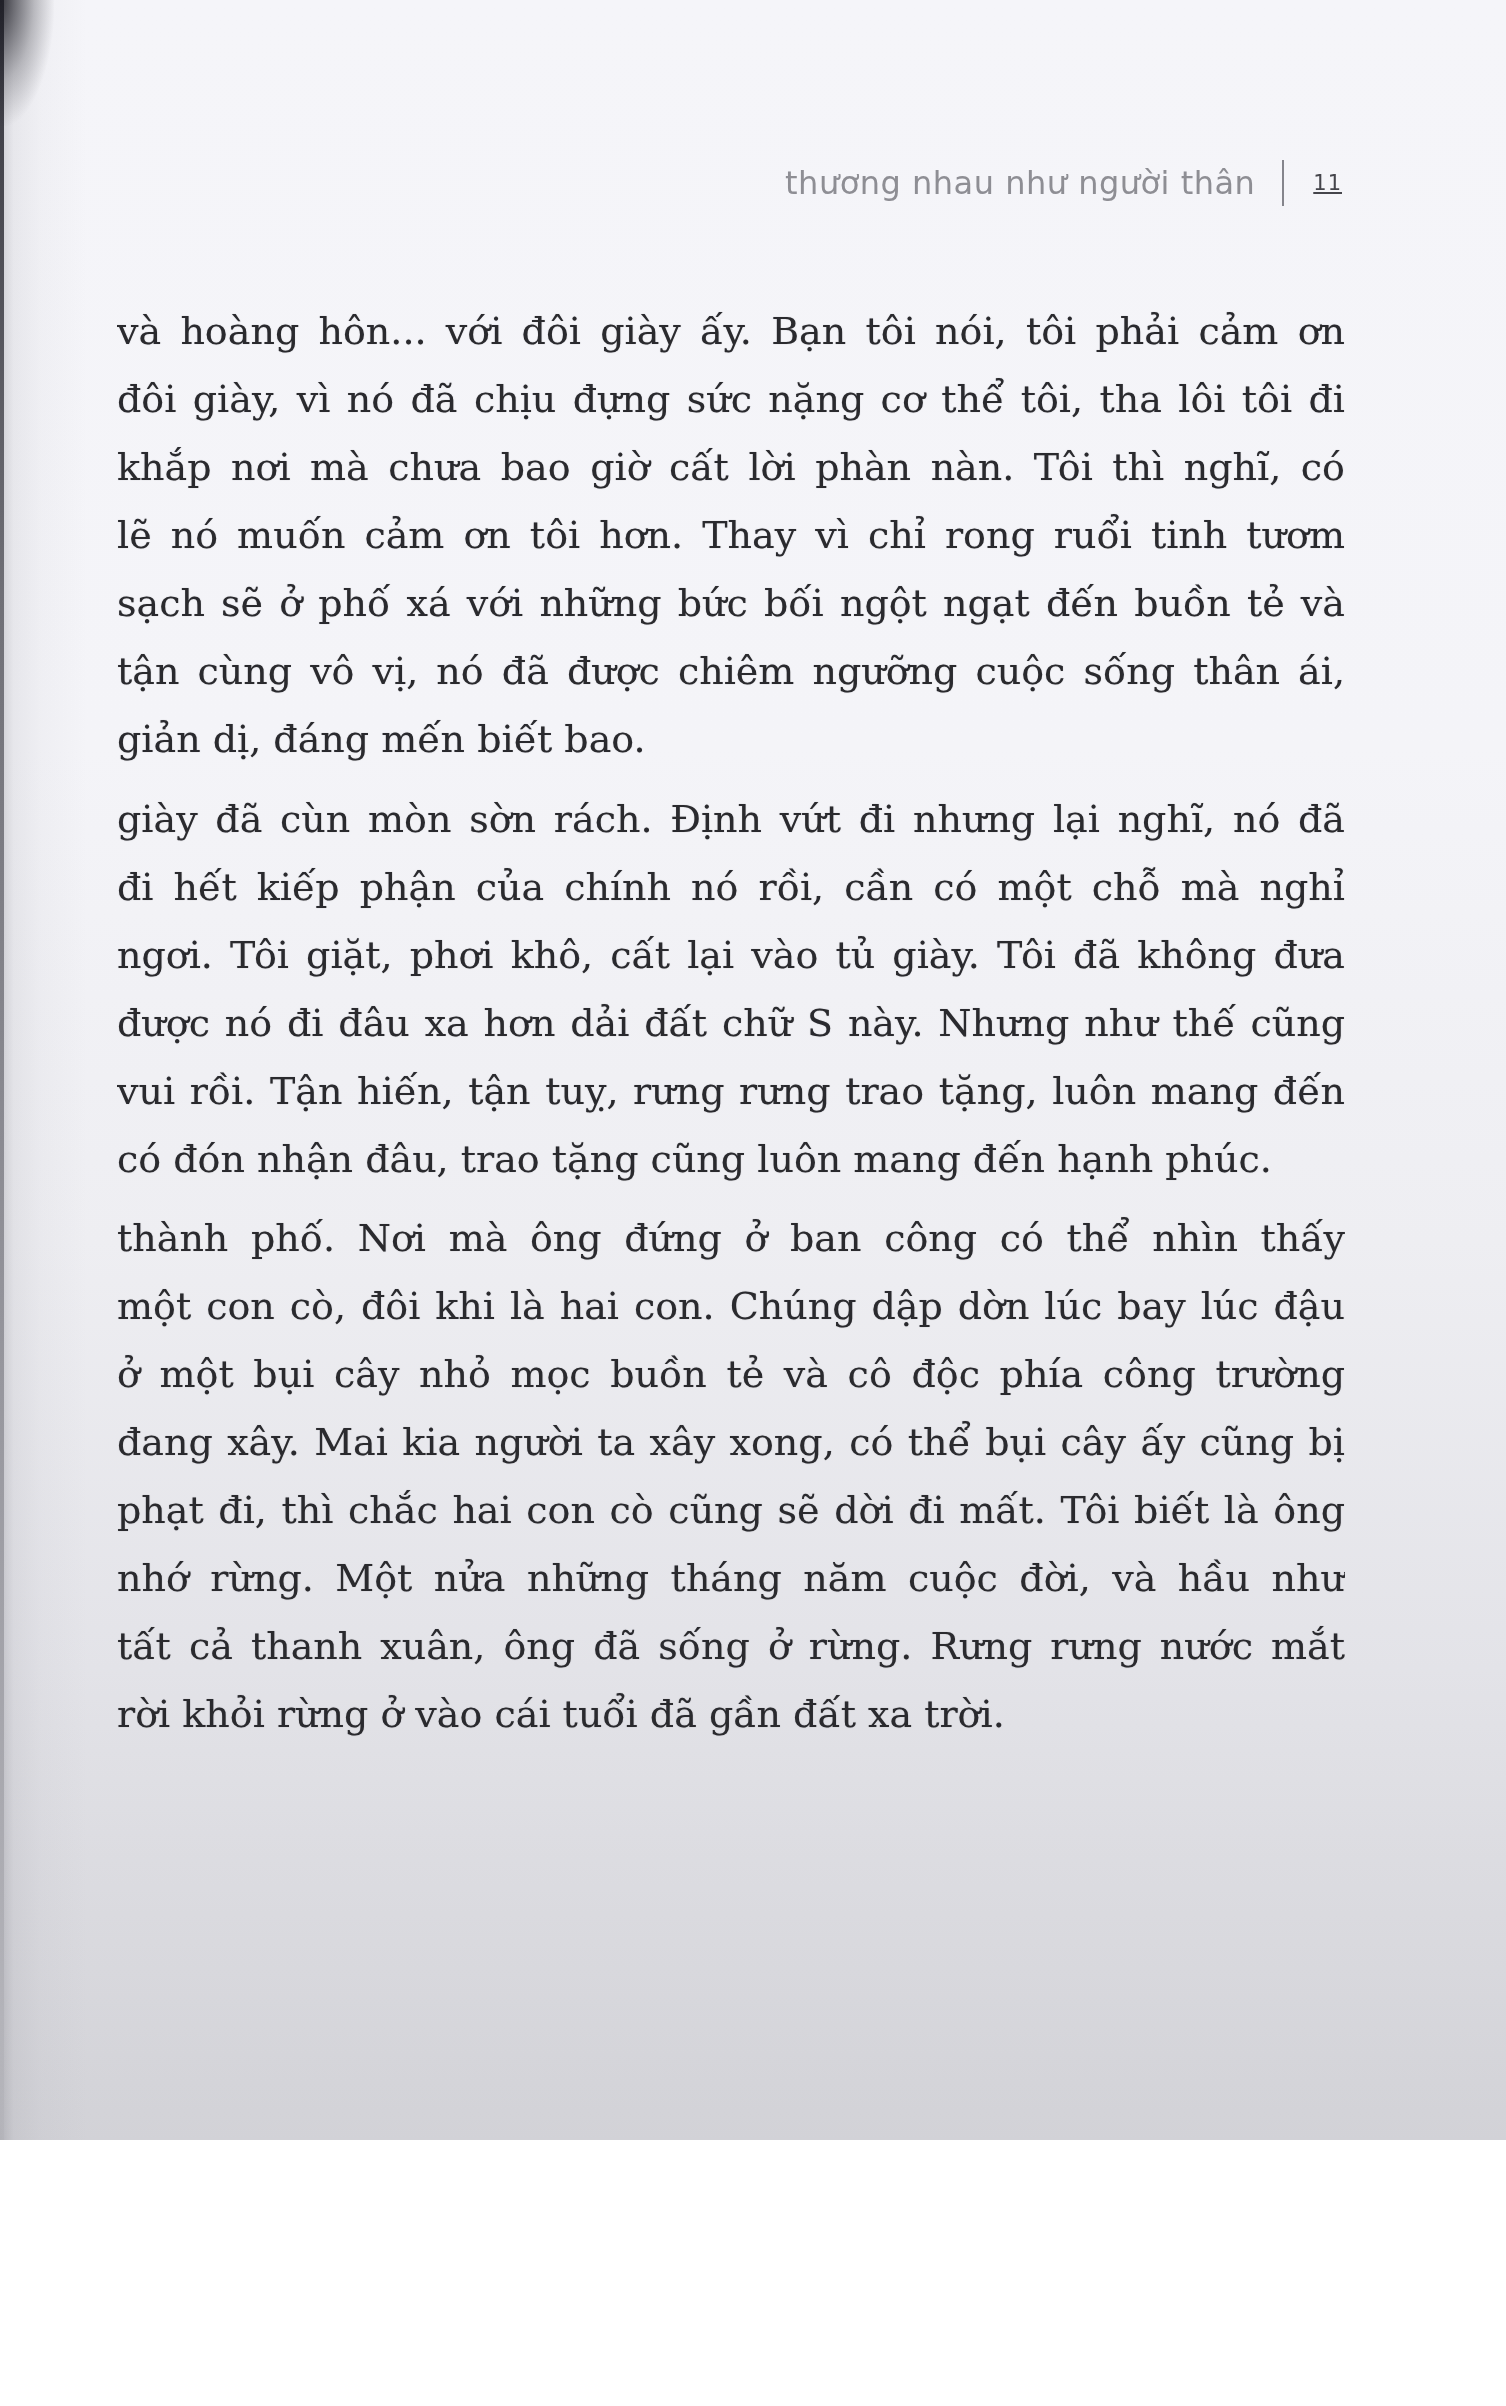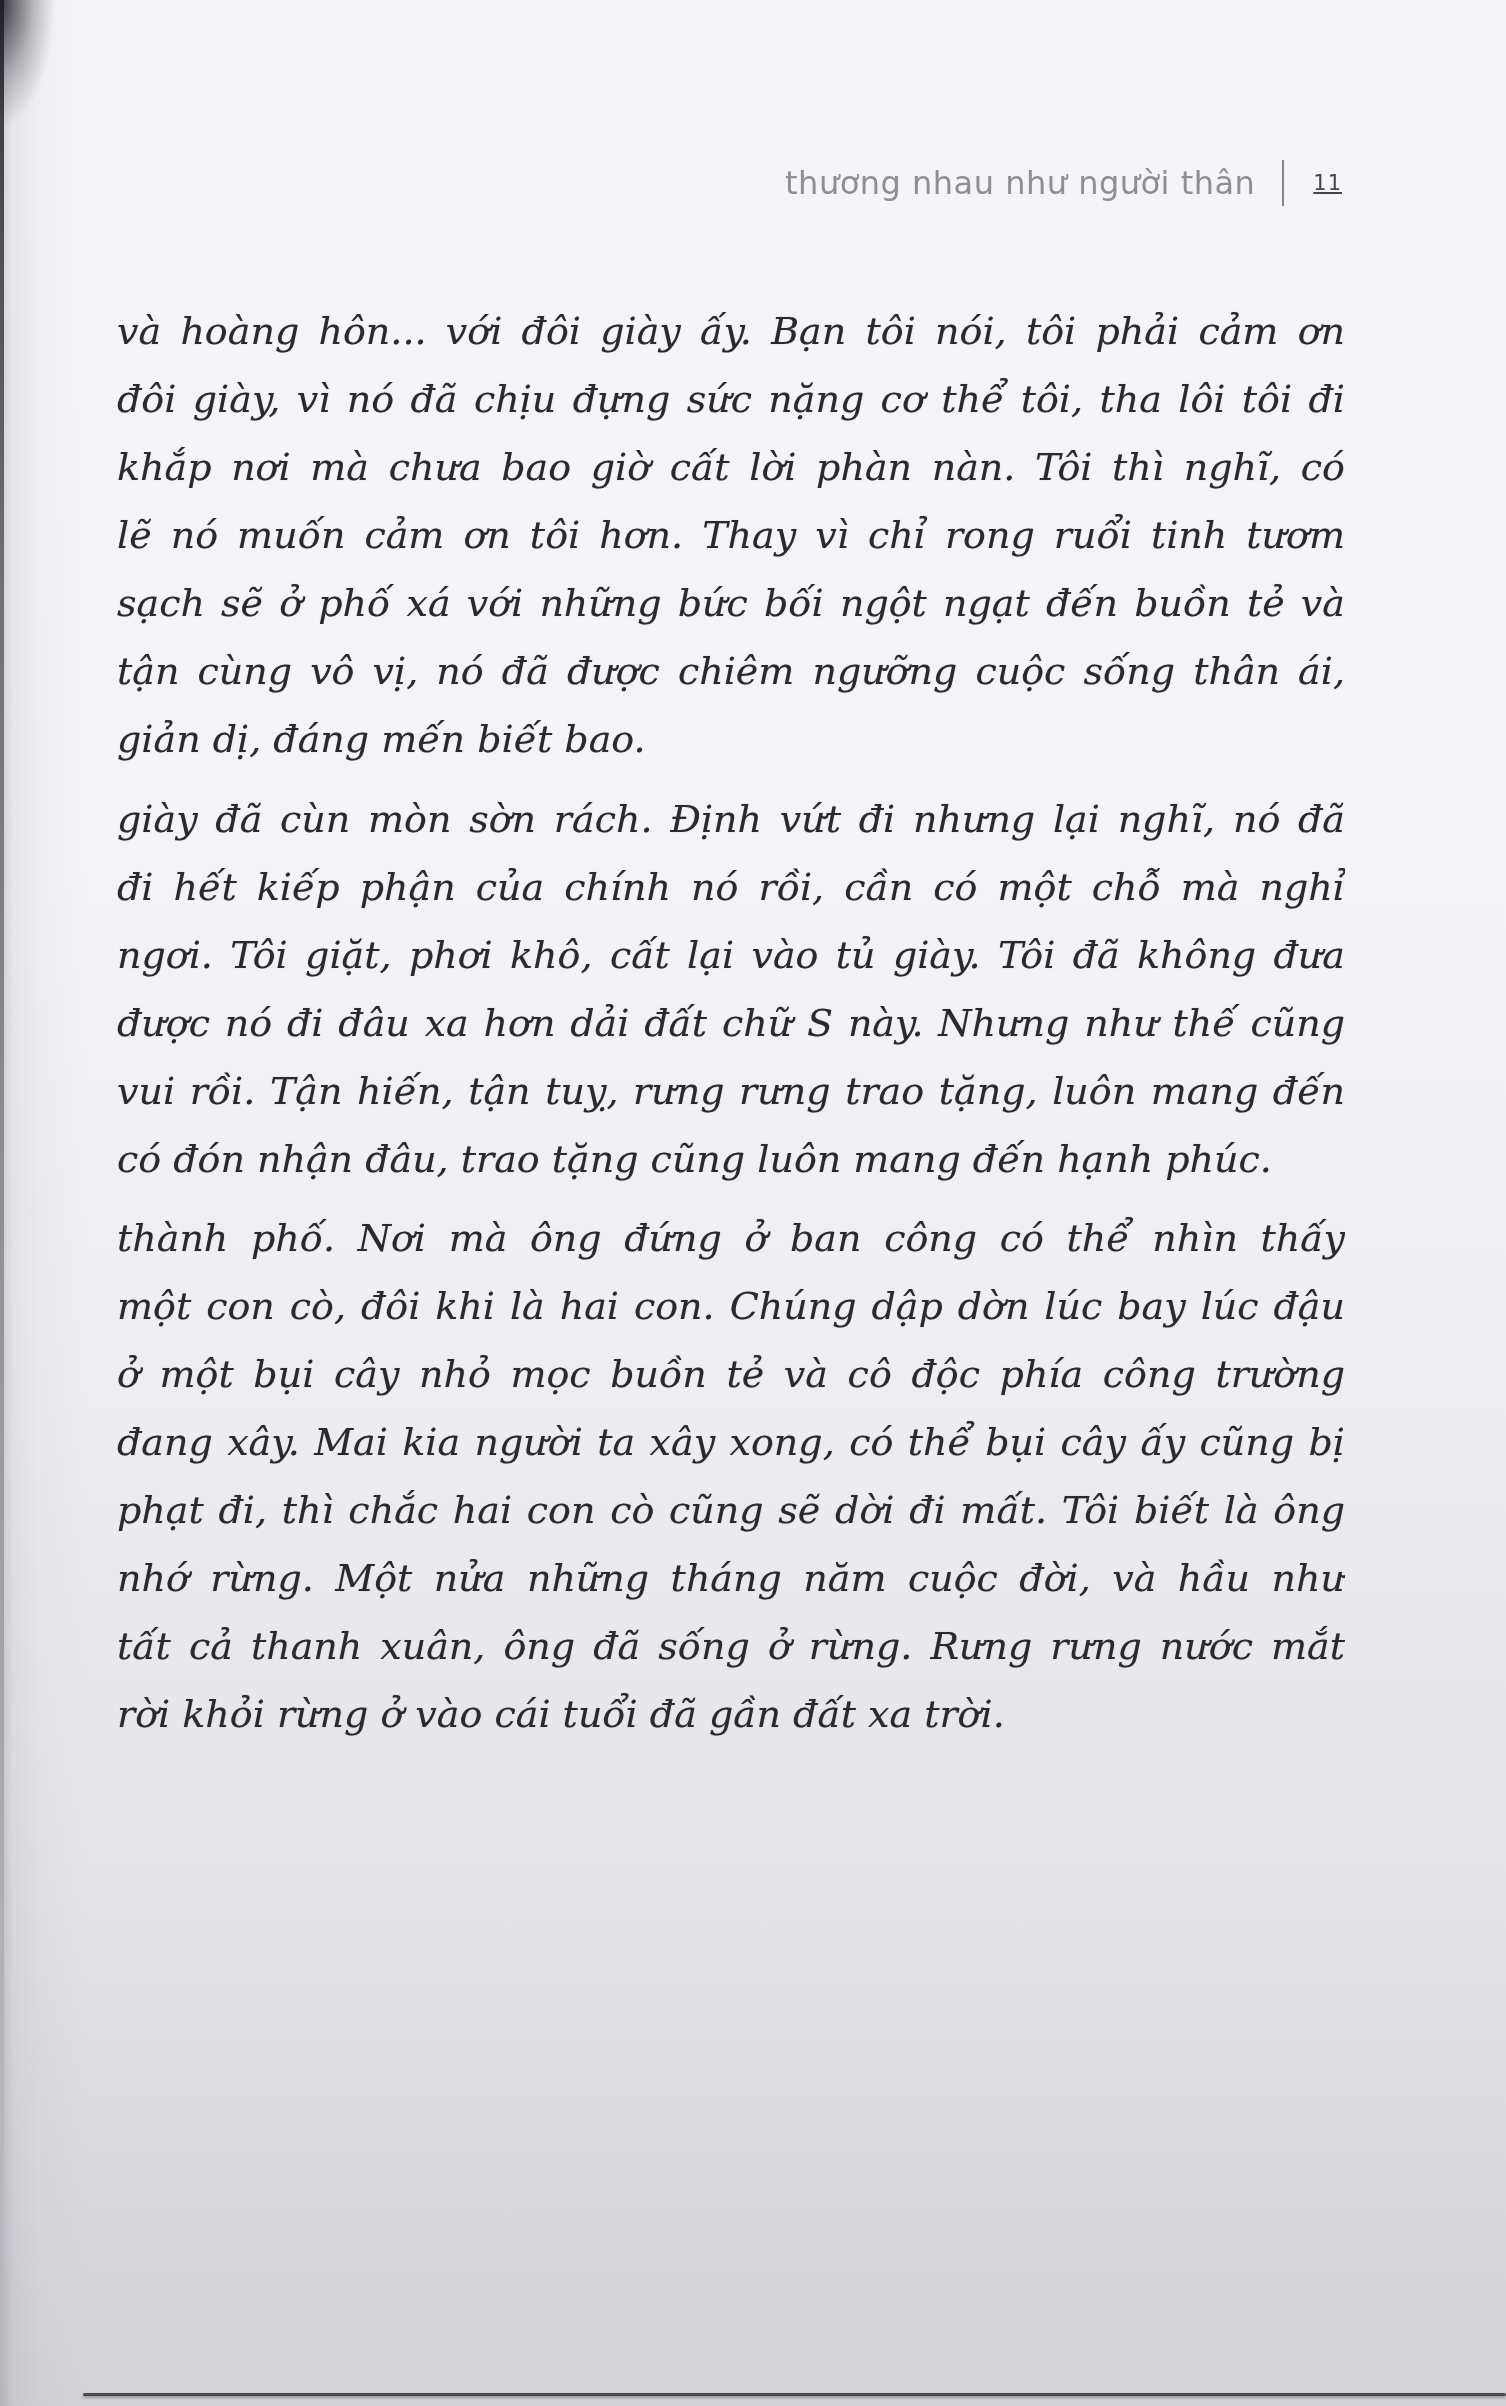--- a/index.html
+++ b/index.html
@@ -8,21 +8,21 @@
     background: #ffffff;
   }
   body {
     width: 1506px;
     height: 2406px;
     overflow: hidden;
   }
   .page {
     position: relative;
     width: 1506px;
-    height: 2406px;
+    height: 2140px;
     overflow: hidden;
     background: linear-gradient(to bottom,
       #f5f5f9 0%, #f4f4f8 35%, #eeeef2 58%,
       #e3e3e8 78%, #d8d8dd 92%, #d2d2d7 100%);
     font-family: "DejaVu Serif", "Liberation Serif", serif;
   }
   
   .edge-shade {
     position: absolute;
     inset: 0;
@@ -101,21 +101,20 @@
     text-shadow: 0 0 1px rgba(40,40,45,0.35);
   }
   .paragraph {
     margin: 0 0 11.6px 0;
   }
   .line {
     text-align: justify;
     text-align-last: justify;
     overflow: hidden;
     height: 68px;
-    font-style: italic;
   }
   .line.last {
     text-align-last: left;
   }
 </style>
 </head>
 <body>
 
 <div class="page">
 

